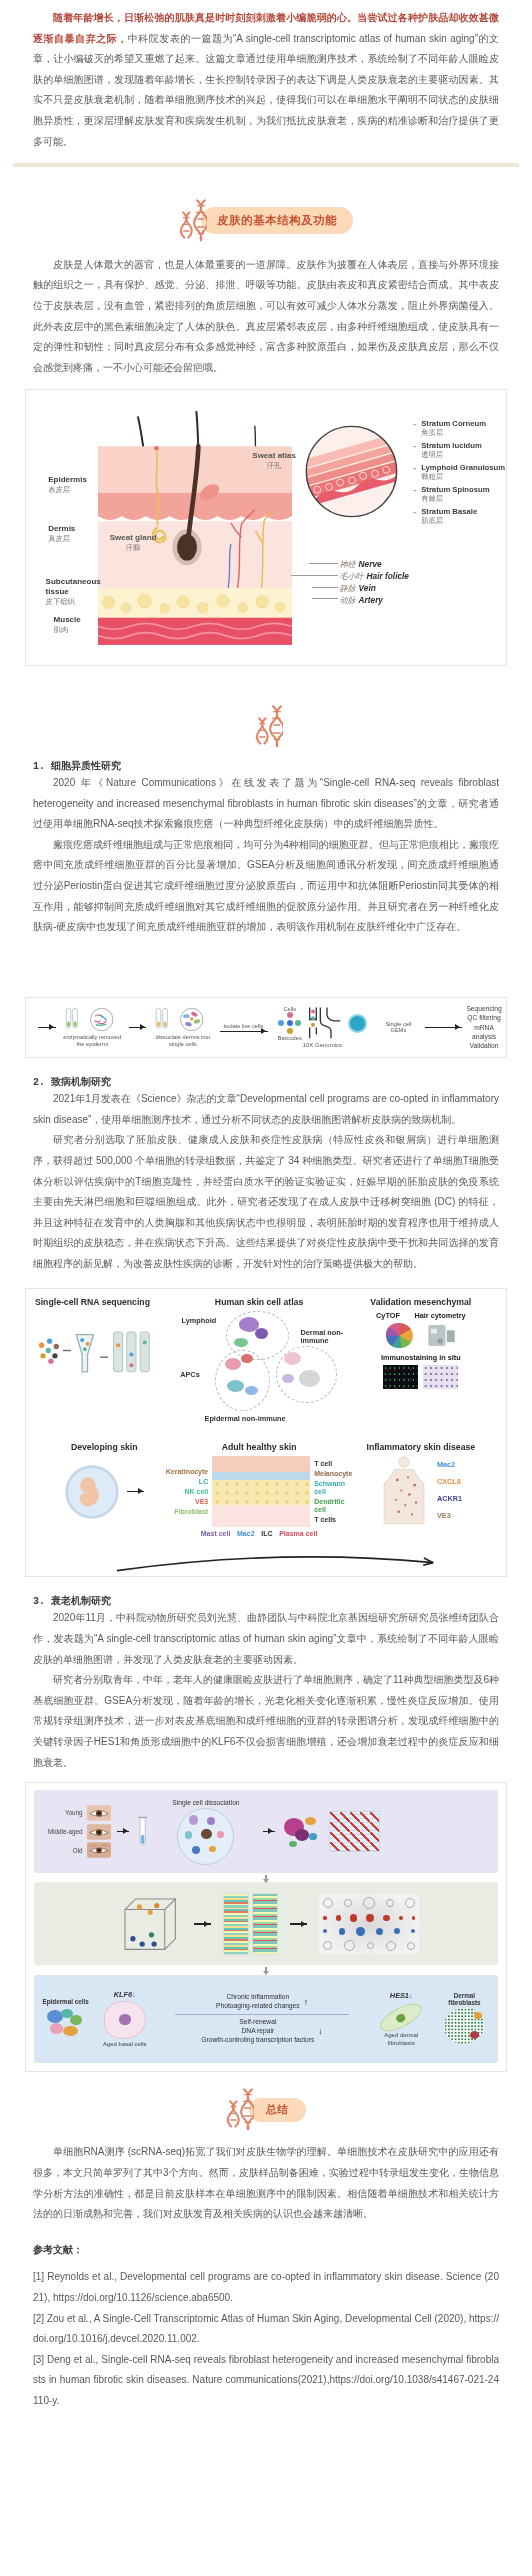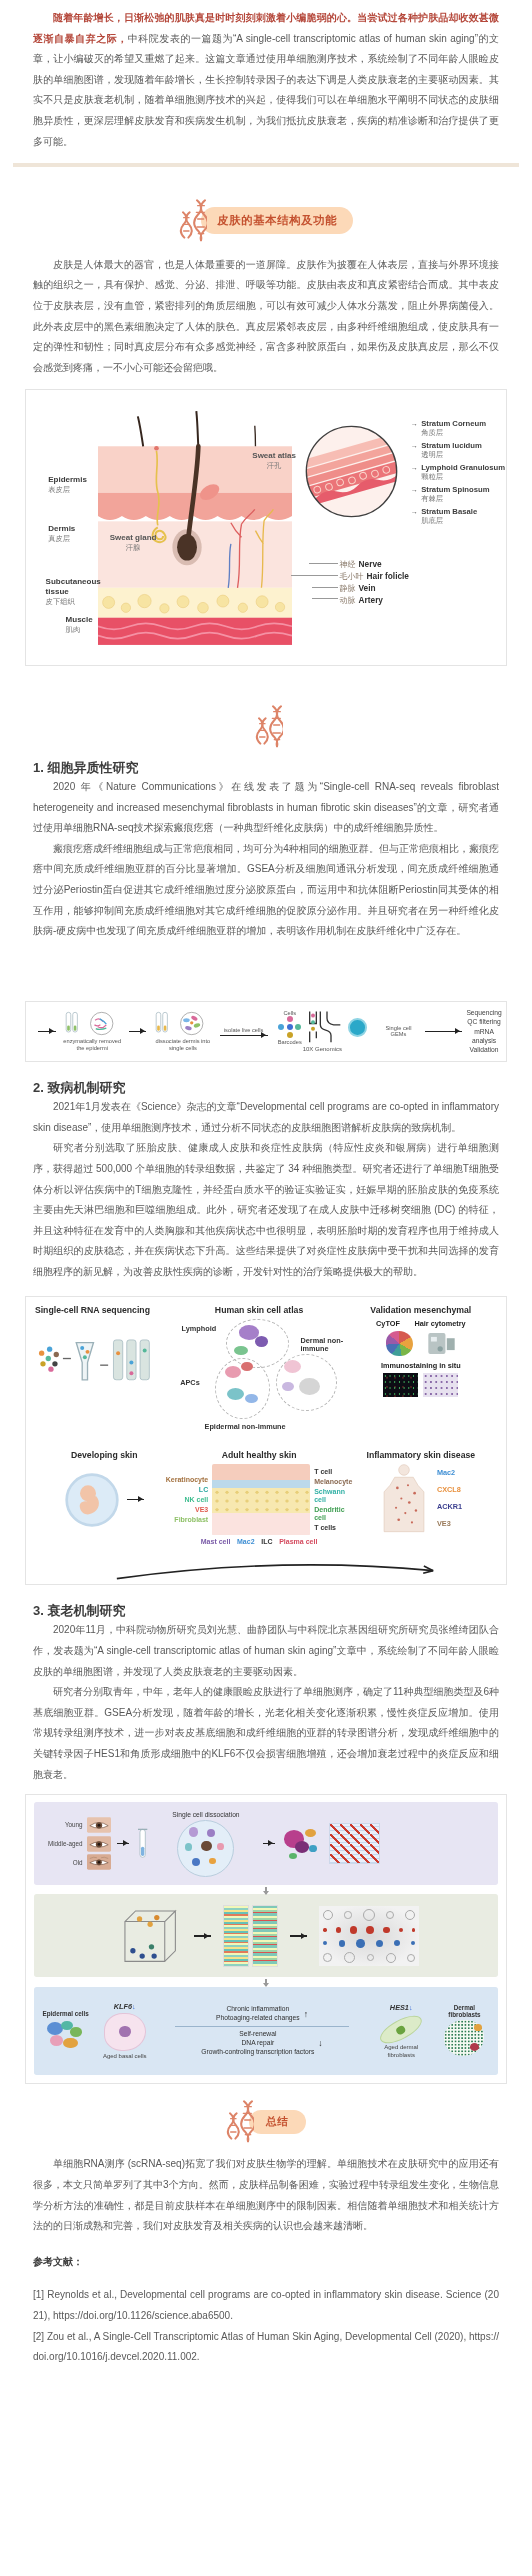--- a/index.html
+++ b/index.html
@@ -4,36 +4,36 @@
 <style>
   html,body{margin:0;padding:0;background:#fff;}
   body{width:532px;margin:0 auto;font-family:"Liberation Sans","DejaVu Sans",sans-serif;}
   .bodyp{font-size:10px;line-height:20.6px;color:#595959;text-align:justify;text-indent:2em;margin:0 33px;}
   .red{color:#b5483b;font-weight:bold;}
   .divider{height:3.3px;background:#efe5d8;margin:11.3px 13.3px 0;}
   .sec-head{display:flex;justify-content:center;align-items:center;margin-top:32px;}
   .pill{background:#fcd9b8;color:#c4512f;font-weight:bold;font-size:11.3px;padding:6px 16px;border-radius:17.3px;letter-spacing:0.7px;}
   .pill.small{font-size:10.6px;padding:5.3px 17.3px;}
   .dna{width:28px;height:44px;margin-right:-5.3px;position:relative;z-index:1;}
-  .sub{margin:10.6px 33px 0;font-size:13px;color:#3c3c3c;font-weight:bold;}
+  .sub{margin:10.6px 33px 0;font-size:10px;color:#3c3c3c;font-weight:bold;font-family:Liberation Mono, monospace;}
   .figbox{margin:10.6px 24.6px 0;border:0.7px solid #e4e4e4;background:#fff;}
   
   .fig1{position:relative;height:248px;margin:13.3px 0;}
   .f1l{position:absolute;width:61px;}
   .f1l .en{font-weight:bold;font-size:8px;color:#3c3c3c;line-height:10px;}
   .f1l .zh{font-size:7.3px;color:#777;line-height:9.3px;}
   .f1c{position:absolute;text-align:center;}
   .f1c .en{font-weight:bold;font-size:8px;color:#555;line-height:10px;}
   .f1c .zh{font-size:7.3px;color:#777;line-height:9.3px;}
   .strata{position:absolute;left:385px;top:16px;}
   .stratum{display:flex;gap:3.3px;margin-bottom:4px;}
   .stratum .ar{font-size:7.3px;color:#444;line-height:9.3px;}
   .stratum .en{font-weight:bold;font-size:7.7px;color:#3e3e3e;line-height:9.3px;}
   .stratum .zh{font-size:7.3px;color:#777;line-height:8.7px;}
-  .f1r{position:absolute;left:314px;}
+  .f1r{position:absolute;left:314px;font-style:italic;}
   .f1r .zh{color:#8a7a6a;font-size:8px;}
   .f1r .en{color:#2f2f2f;font-weight:bold;font-size:8.3px;}
   .f1line{position:absolute;border-top:1px solid #999;}
   
   .fig2{display:flex;align-items:center;gap:4.7px;height:59px;padding:0 8px;font-size:5.7px;color:#555;}
   .arr{width:17.3px;height:1.3px;background:#222;position:relative;flex:none;}
   .arr::after{content:"";position:absolute;right:-1.3px;top:-2.7px;border:3.3px solid transparent;border-left:5.3px solid #222;}
   .arr.long{width:37px;}
   .step{width:64px;text-align:center;flex:none;}
   .step .cap{line-height:6.7px;margin-top:1.3px;}
@@ -113,21 +113,21 @@
   .grncell{position:relative;width:44px;height:17.3px;background:#dcebc8;border:0.7px solid #b9d49a;border-radius:50%;transform:rotate(-28deg);margin:8px auto 5.3px;}
   .grncell i{position:absolute;left:17.3px;top:4.7px;width:8.7px;height:8.7px;border-radius:50%;background:#6aa33f;}
   .tsne{width:40px;height:36px;border-radius:50% 45% 52% 48%;background:#f4f9f2;background-image:radial-gradient(#2f7d54 0.8px,transparent 1px);background-size:3.3px 3.3px;position:relative;margin:2px auto;}
   .tsne i{position:absolute;border-radius:50%;}
   .mid{font-size:6.7px;color:#2f2f2f;line-height:8.7px;text-align:center;flex:1;padding:0 2.7px;}
   .mid .grp{display:flex;align-items:center;justify-content:center;gap:4px;}
   .mid .updn{font-weight:bold;font-size:8.7px;color:#2f2f2f;}
   .mid hr{border:none;border-top:0.7px solid #9ab4cc;margin:3.3px 12px;}
   
   .refs{margin:18.6px 33px 0;padding-bottom:22.6px;}
-  .refs .t{font-size:10px;font-weight:bold;color:#3c3c3c;margin-bottom:16px;}
+  .refs .t{font-size:10px;font-weight:bold;color:#3c3c3c;margin-bottom:10px;}
   .refs p{font-size:10px;line-height:20.6px;color:#595959;text-align:justify;margin:0;word-break:break-all;}
   .summaryp{margin-top:10.6px;}
 </style>
 </head>
 <body>
 
 <p class="bodyp" style="padding-top:8px"><span class="red">随着年龄增长，日渐松弛的肌肤真是时时刻刻刺激着小编脆弱的心。当尝试过各种护肤品却收效甚微逐渐自暴自弃之际，</span><span>中科院发表的一篇题为“A single-cell transcriptomic atlas of human skin aging”的文章，让小编破灭的希望又重燃了起来。这篇文章通过使用单细胞测序技术，系统绘制了不同年龄人眼睑皮肤的单细胞图谱，发现随着年龄增长，生长控制转录因子的表达下调是人类皮肤衰老的主要驱动因素。其实不只是皮肤衰老机制，随着单细胞测序技术的兴起，使得我们可以在单细胞水平阐明不同状态的皮肤细胞异质性，更深层理解皮肤发育和疾病发生机制，为我们抵抗皮肤衰老，疾病的精准诊断和治疗提供了更多可能。</span></p>
 
 <div class="divider"></div>
 
@@ -218,21 +218,21 @@
         <div class="zh">表皮层</div>
       </div>
     <div class="f1l" style="left:22.6px;top:121px">
         <div class="en">Dermis</div>
         <div class="zh">真皮层</div>
       </div>
     <div class="f1l" style="left:20px;top:174px">
         <div class="en">Subcutaneous tissue</div>
         <div class="zh">皮下组织</div>
       </div>
-    <div class="f1l" style="left:40px;top:212px">
+    <div class="f1l" style="left:28px;top:212px">
         <div class="en">Muscle</div>
         <div class="zh">肌肉</div>
       </div>
 
     <div class="f1c" style="left:212px;top:48px;width:73px">
         <div class="en">Sweat atlas</div>
         <div class="zh">汗孔</div>
       </div>
     <div class="f1c" style="left:79px;top:130px;width:57px">
         <div class="en">Sweat gland</div>
@@ -724,14 +724,15 @@
     </svg>
   <span class="pill small">总结</span>
 </div>
 
 <p class="bodyp summaryp">单细胞RNA测序 (scRNA-seq)拓宽了我们对皮肤生物学的理解。单细胞技术在皮肤研究中的应用还有很多，本文只简单罗列了其中3个方向。然而，皮肤样品制备困难，实验过程中转录组发生变化，生物信息学分析方法的准确性，都是目前皮肤样本在单细胞测序中的限制因素。相信随着单细胞技术和相关统计方法的的日渐成熟和完善，我们对皮肤发育及相关疾病的认识也会越来越清晰。</p>
 
 <div class="refs">
   <div class="t">参考文献：</div>
   <p>[1] Reynolds et al., Developmental cell programs are co-opted in inflammatory skin disease. Science (2021), https://doi.org/10.1126/science.aba6500.</p>
   <p>[2] Zou et al., A Single-Cell Transcriptomic Atlas of Human Skin Aging, Developmental Cell (2020), https://doi.org/10.1016/j.devcel.2020.11.002.</p>
+  <p>[3] Deng et al., Single-cell RNA-seq reveals fibroblast heterogeneity and increased mesenchymal fibroblasts in human fibrotic skin diseases. Nature communications(2021),https://doi.org/10.1038/s41467-021-24110-y.</p>
 </div>
 
 
 </body></html>

